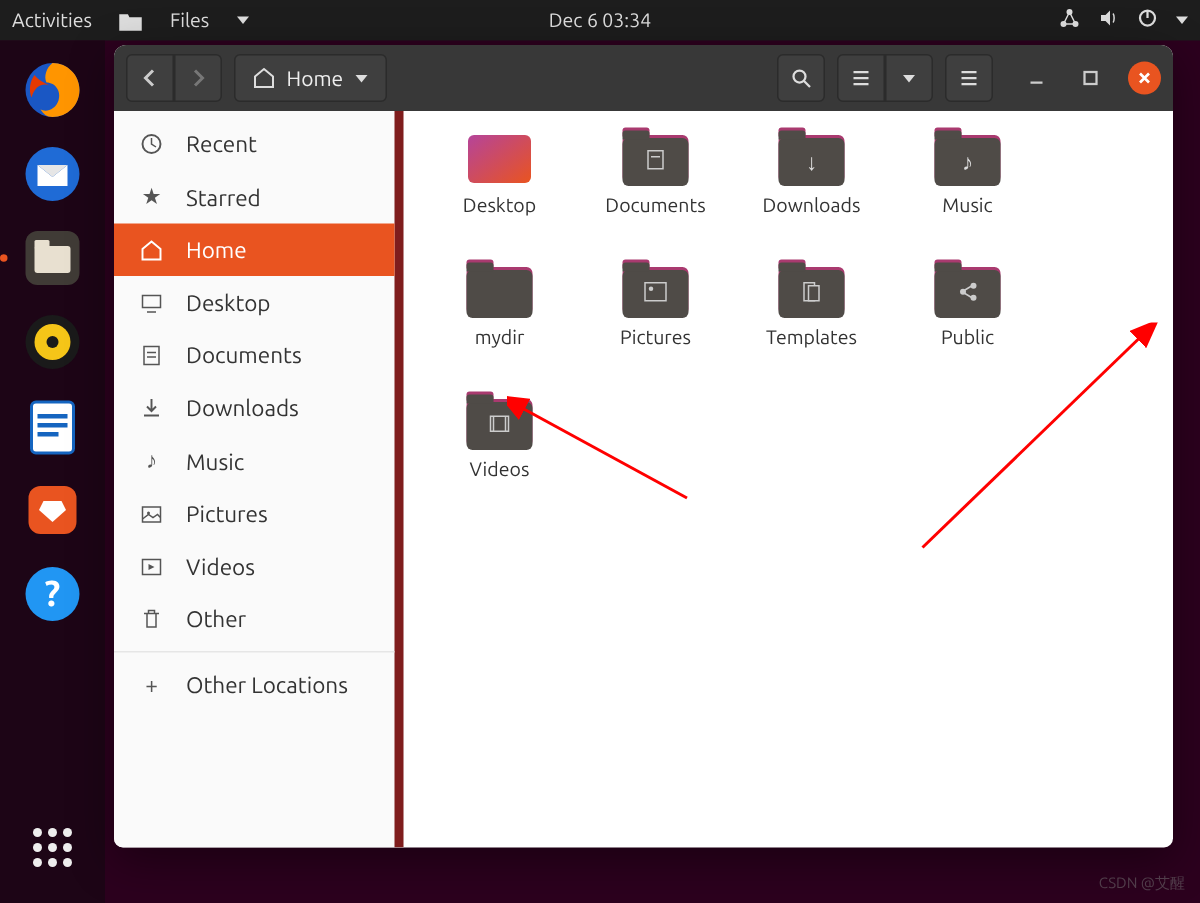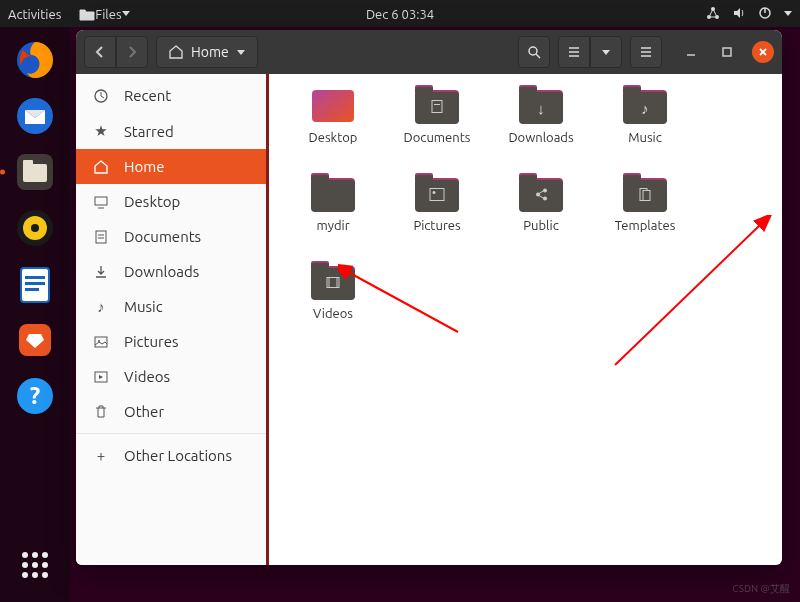--- a/index.html
+++ b/index.html
@@ -3,21 +3,21 @@
 <meta charset="utf-8">
 <style>
 * { box-sizing: border-box; margin: 0; padding: 0; font-family: Ubuntu, "Segoe UI", sans-serif; }
 body { width: 800px; height: 602px; background: #2c001e; overflow: hidden; position: relative; }
 
 
 .top-panel { height: 27px; background: #1d1d1d; color: #ddd; display: flex; align-items: center; font-size: 13px; padding: 0 8px; justify-content: space-between; }
 .top-panel .left { display: flex; gap: 18px; align-items: center; }
 .top-panel .center { position: absolute; left: 50%; transform: translateX(-50%); }
 .top-panel .right { margin-left: auto; display: flex; gap: 12px; align-items: center; }
-.files-menu { display: flex; align-items: center; gap: 0; }
+.files-menu { display: flex; align-items: center; gap: 18px; }
 .tri-down { width: 0; height: 0; border-left: 4px solid transparent; border-right: 4px solid transparent; border-top: 5px solid #ddd; }
 
 
 .dock { position: absolute; left: 0; top: 27px; bottom: 0; width: 70px; background: rgba(20,8,16,0.6); display: flex; flex-direction: column; align-items: center; padding-top: 8px; gap: 6px; }
 .dock-item { width: 50px; height: 50px; border-radius: 10px; display: flex; align-items: center; justify-content: center; position: relative; }
 .dock-item.active::before { content: ''; position: absolute; left: -10px; top: 50%; transform: translateY(-50%); width: 5px; height: 5px; border-radius: 50%; background: #e95420; }
 .dock-apps { margin-top: auto; margin-bottom: 12px; }
 
 
 .window { position: absolute; left: 76px; top: 30px; right: 18px; height: 535px; background: #fff; border-radius: 8px 8px 6px 6px; box-shadow: 0 8px 30px rgba(0,0,0,0.4); display: flex; flex-direction: column; overflow: hidden; }
@@ -27,21 +27,21 @@
 .tb-btn:first-child { border-radius: 4px 0 0 4px; }
 .tb-btn:last-child { border-radius: 0 4px 4px 0; }
 .tb-btn.solo { border-radius: 4px; }
 .path-btn { display:flex; align-items:center; gap:8px; padding: 0 12px; color:#eee; font-size:14px; }
 .titlebar .spacer { flex: 1; }
 .win-ctrl { display: flex; gap: 14px; margin-left: 10px; align-items:center; }
 .win-ctrl .c { width: 22px; height: 22px; border-radius: 50%; display:flex; align-items:center; justify-content:center; color:#ddd; font-size:13px; }
 .win-ctrl .close { background: #e95420; color:#fff; }
 
 .window-body { flex: 1; display: flex; }
-.sidebar { width: 193px; background: #fafafa; border-right: 3px solid #7f1d1d; display: flex; flex-direction: column; padding-top: 4px; font-size: 15px; color: #333; }
+.sidebar { width: 193px; background: #fafafa; border-right: 6px solid #7f1d1d; display: flex; flex-direction: column; padding-top: 4px; font-size: 15px; color: #333; }
 .side-item { display: flex; align-items: center; gap: 14px; padding: 9px 16px; cursor: pointer; }
 .side-item.active { background: #e95420; color: #fff; }
 .side-sep { height: 1px; background: #e6e6e6; margin: 4px 0; }
 .side-icon { width: 18px; display:flex; justify-content:center; color:#555; }
 .side-item.active .side-icon { color:#fff; }
 
 .content { flex: 1; padding: 12px 12px; display: flex; flex-wrap: wrap; align-content: flex-start; gap: 0; }
 .file-item { width: 100px; height: 80px; display: flex; flex-direction: column; align-items: center; font-size: 13px; color: #333; margin: 0 2px 8px 2px; }
 .file-icon { width: 48px; height: 40px; margin-bottom: 4px; display:flex; align-items:center; justify-content:center; position:relative; }
 .folder { width: 44px; height: 32px; background: #4f4b47; border-radius: 4px; position: relative; }
@@ -387,40 +387,40 @@
                 </svg></span>
             </div>
           </div>
           <span>Pictures</span>
         </div>
       <div class="file-item">
           <div class="file-icon">
             <div class="folder accent"></div>
             <div class="folder" style="position:absolute;top:6px">
               <span class="emblem"><svg width="16" height="16" viewBox="0 0 16 16">
+                  <rect x="3" y="2" width="7" height="12" stroke="#ccc" fill="none"></rect>
+                  <rect x="6" y="4" width="7" height="10" stroke="#ccc" fill="#4f4b47"></rect>
+                </svg></span>
+            </div>
+          </div>
+          <span>Templates</span>
+        </div>
+      <div class="file-item">
+          <div class="file-icon">
+            <div class="folder accent"></div>
+            <div class="folder" style="position:absolute;top:6px">
+              <span class="emblem"><svg width="16" height="16" viewBox="0 0 16 16">
                   <circle cx="5" cy="8" r="2" fill="#ccc"></circle>
                   <circle cx="12" cy="4" r="2" fill="#ccc"></circle>
                   <circle cx="12" cy="12" r="2" fill="#ccc"></circle>
                   <path d="M6 7l5-3M6 9l5 3" stroke="#ccc"></path>
                 </svg></span>
             </div>
           </div>
           <span>Public</span>
-        </div>
-      <div class="file-item">
-          <div class="file-icon">
-            <div class="folder accent"></div>
-            <div class="folder" style="position:absolute;top:6px">
-              <span class="emblem"><svg width="16" height="16" viewBox="0 0 16 16">
-                  <rect x="3" y="2" width="7" height="12" stroke="#ccc" fill="none"></rect>
-                  <rect x="6" y="4" width="7" height="10" stroke="#ccc" fill="#4f4b47"></rect>
-                </svg></span>
-            </div>
-          </div>
-          <span>Templates</span>
         </div>
       <div class="file-item">
           <div class="file-icon">
             <div class="folder accent"></div>
             <div class="folder" style="position:absolute;top:6px">
               <span class="emblem"><svg width="16" height="16" viewBox="0 0 16 16">
                   <rect x="2" y="3" width="12" height="10" stroke="#ccc" fill="none"></rect>
                   <line x1="4" y1="3" x2="4" y2="13" stroke="#ccc"></line>
                   <line x1="12" y1="3" x2="12" y2="13" stroke="#ccc"></line>
                 </svg></span>

